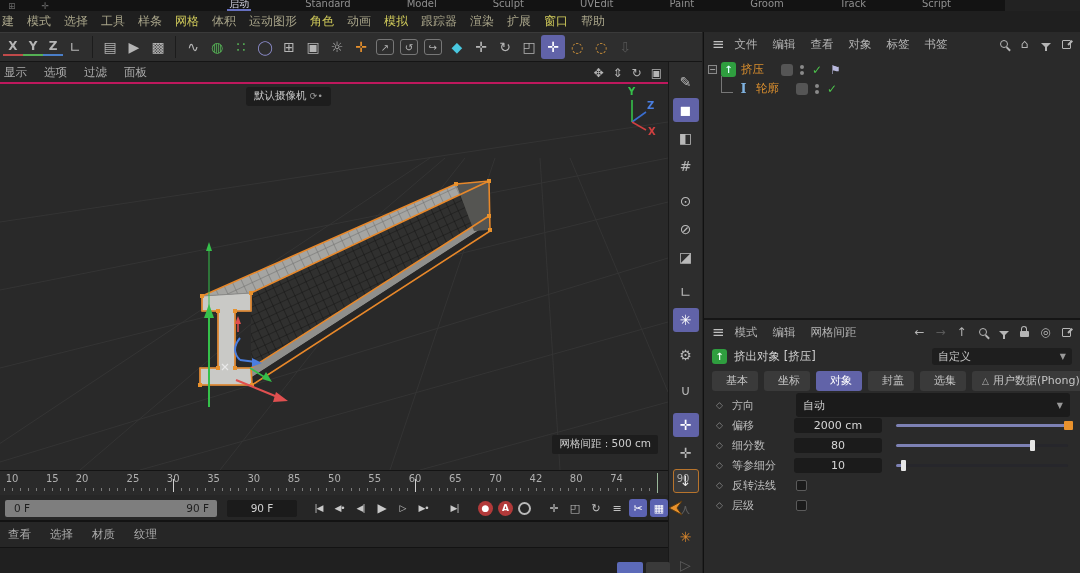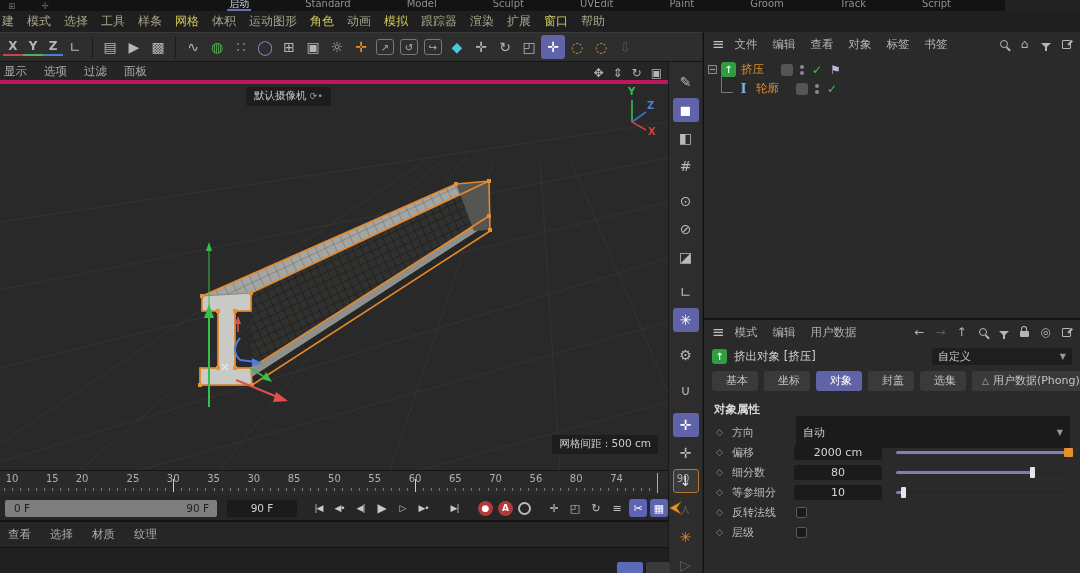--- a/index.html
+++ b/index.html
@@ -27,21 +27,21 @@
   .tbtn { width:24px; height:24px; display:flex; align-items:center; justify-content:center;
     color:#b5b5b5; font-size:14px; border-radius:3px; flex:0 0 auto; position:relative; }
   .tbtn.axisletter { font-size:12px; font-weight:bold; width:20px; height:18px; border-radius:0; }
   .tbtn.box { border:1px solid #777; width:18px; height:16px; font-size:10px; margin:0 3px; }
   .tbtn.active { background:#6163a8; color:#fff; }
   .tb-sep { width:1px; height:22px; background:#1c1c1c; margin:0 5px; flex:0 0 auto; }
 
   
   #viewport { position:absolute; left:0; top:62px; width:668px; height:408px; background:#292929; }
   #vp-menu { position:absolute; left:0; top:0; width:100%; height:22px; background:#252525;
-    border-bottom:4px solid #be185d; display:flex; align-items:center; padding-left:4px; }
+    border-bottom:2px solid #be185d; display:flex; align-items:center; padding-left:4px; }
   .vp-menu-item { font-size:11.5px; color:#ababab; margin-right:17px; }
   #vp-nav { position:absolute; right:6px; top:0; height:22px; display:flex; align-items:center; gap:9px; }
   .vp-nav-btn { color:#b5b5b5; font-size:12px; }
   #camera-chip { position:absolute; left:246px; top:25px; background:#1d1d1d; border-radius:3px;
     color:#c3c3c3; font-size:10.5px; padding:2px 8px 3px; }
   #camera-chip .cam-glyph { color:#9a9a9a; font-size:9px; }
   #grid-badge { position:absolute; right:10px; bottom:16px; background:#1d1d1d; border-radius:2px;
     color:#cfcfcf; font-size:10.5px; padding:2px 7px 3px; }
   #axis-gizmo { position:absolute; right:12px; top:30px; width:46px; height:46px; }
   #axis-gizmo .axl { font-size:10px; font-weight:bold; position:absolute; }
@@ -110,21 +110,21 @@
   #am-tabs { display:flex; align-items:center; padding:3px 8px 4px; gap:6px; }
   .am-tab { background:#3a3a3a; border-radius:3px; color:#c5c5c5; font-size:11px; padding:2px 10px 3px; white-space:nowrap; }
   .am-tab.active { background:#6163a8; color:#fff; }
   .am-tab .tabicon { font-size:9px; margin-right:4px; color:#b5b5b5; }
   #am-section { font-size:11.5px; color:#dadada; font-weight:bold; padding:7px 0 5px 10px; }
   .prop-row { display:flex; align-items:center; height:20px; padding-left:12px; }
   .pr-dot { color:#8a8a8a; font-size:9px; width:16px; }
   .pr-label { font-size:11px; color:#bdbdbd; width:62px; white-space:nowrap; }
   .pr-input { width:88px; height:15px; background:#1b1b1b; border-radius:3px; color:#d6d6d6;
     font-size:11px; display:flex; align-items:center; justify-content:center; }
-  .pr-dd { flex:1; margin:0 10px 0 2px; height:32px; background:#1b1b1b; border-radius:3px;
+  .pr-dd { flex:1; margin:0 10px 0 2px; height:24px; background:#1b1b1b; border-radius:3px;
     display:flex; align-items:center; font-size:11px; color:#cdcdcd; padding:0 7px; }
   .pr-dd .dd-arrow { margin-left:auto; color:#999; font-size:8px; }
   .slider { flex:1; margin:0 12px 0 14px; height:14px; position:relative; }
   .slider .track { position:absolute; left:0; right:0; top:6px; height:3px; background:#26262b; border-radius:2px; }
   .slider .fill { position:absolute; left:0; top:6px; height:3px; background:#7d81b4; border-radius:2px; }
   .slider .handle { position:absolute; top:2px; width:5px; height:11px; background:#e6e6e6; border-radius:1px; }
   .slider .handle.orange { background:#e8912c; width:9px; height:9px; top:3px; }
   .cbox { width:11px; height:11px; background:#1b1b1b; border:1px solid #5a5a5a; border-radius:2px; margin-left:2px; }
 
   
@@ -422,21 +422,21 @@
       </div>
     </div>
   </div>
 
   <div id="am-panel">
     <div class="panel-header">
       <span class="burger">≡</span>
       <span style="display:flex">
           <span class="ph-menu">模式</span>
           <span class="ph-menu">编辑</span>
-          <span class="ph-menu">用户数据</span>
+          <span class="ph-menu">网格间距</span>
         </span>
       <span class="ph-icons">
           <span class="hicon">
             <span class="gl">←</span>
           </span>
           <span class="hicon dim">
             <span class="gl">→</span>
           </span>
           <span class="hicon">
             <span class="gl">↑</span>
@@ -467,21 +467,20 @@
       </span>
     </div>
     <div id="am-tabs">
         <span class="am-tab"><span class="tabicon"></span><span>基本</span></span>
         <span class="am-tab"><span class="tabicon"></span><span>坐标</span></span>
         <span class="am-tab active"><span class="tabicon"></span><span>对象</span></span>
         <span class="am-tab"><span class="tabicon"></span><span>封盖</span></span>
         <span class="am-tab"><span class="tabicon"></span><span>选集</span></span>
         <span class="am-tab"><span class="tabicon">△</span><span>用户数据(Phong)</span></span>
       </div>
-    <div id="am-section">对象属性</div>
 
     <div class="prop-row">
       <span class="pr-dot">◇</span>
       <span class="pr-label">方向</span>
       <span class="pr-dd">
         <span>自动</span>
         <span class="dd-arrow">▼</span>
       </span>
     </div>
     <div class="prop-row">
@@ -616,21 +615,21 @@
         <span class="rnum" style="left: 132.9px;">25</span>
         <span class="rnum" style="left: 173.2px;">30</span>
         <span class="rnum" style="left: 213.5px;">35</span>
         <span class="rnum" style="left: 253.8px;">30</span>
         <span class="rnum" style="left: 294.1px;">85</span>
         <span class="rnum" style="left: 334.4px;">50</span>
         <span class="rnum" style="left: 374.7px;">55</span>
         <span class="rnum" style="left: 415px;">60</span>
         <span class="rnum" style="left: 455.3px;">65</span>
         <span class="rnum" style="left: 495.6px;">70</span>
-        <span class="rnum" style="left: 535.9px;">56</span>
+        <span class="rnum" style="left: 535.9px;">42</span>
         <span class="rnum" style="left: 576.2px;">80</span>
         <span class="rnum" style="left: 616.5px;">74</span>
         <span class="rnum" style="left: 683px;">90</span>
         <span class="rmark" style="left: 173.2px;"></span>
         <span class="rmark" style="left: 415px;"></span>
         <span class="rmark" style="left: 656.8px; background: rgb(154, 184, 154); top: 2px; height: 20px;"></span>
       </div>
     <div id="range-row">
       <div id="range-bar">
         <span id="range-start">0 F</span>

